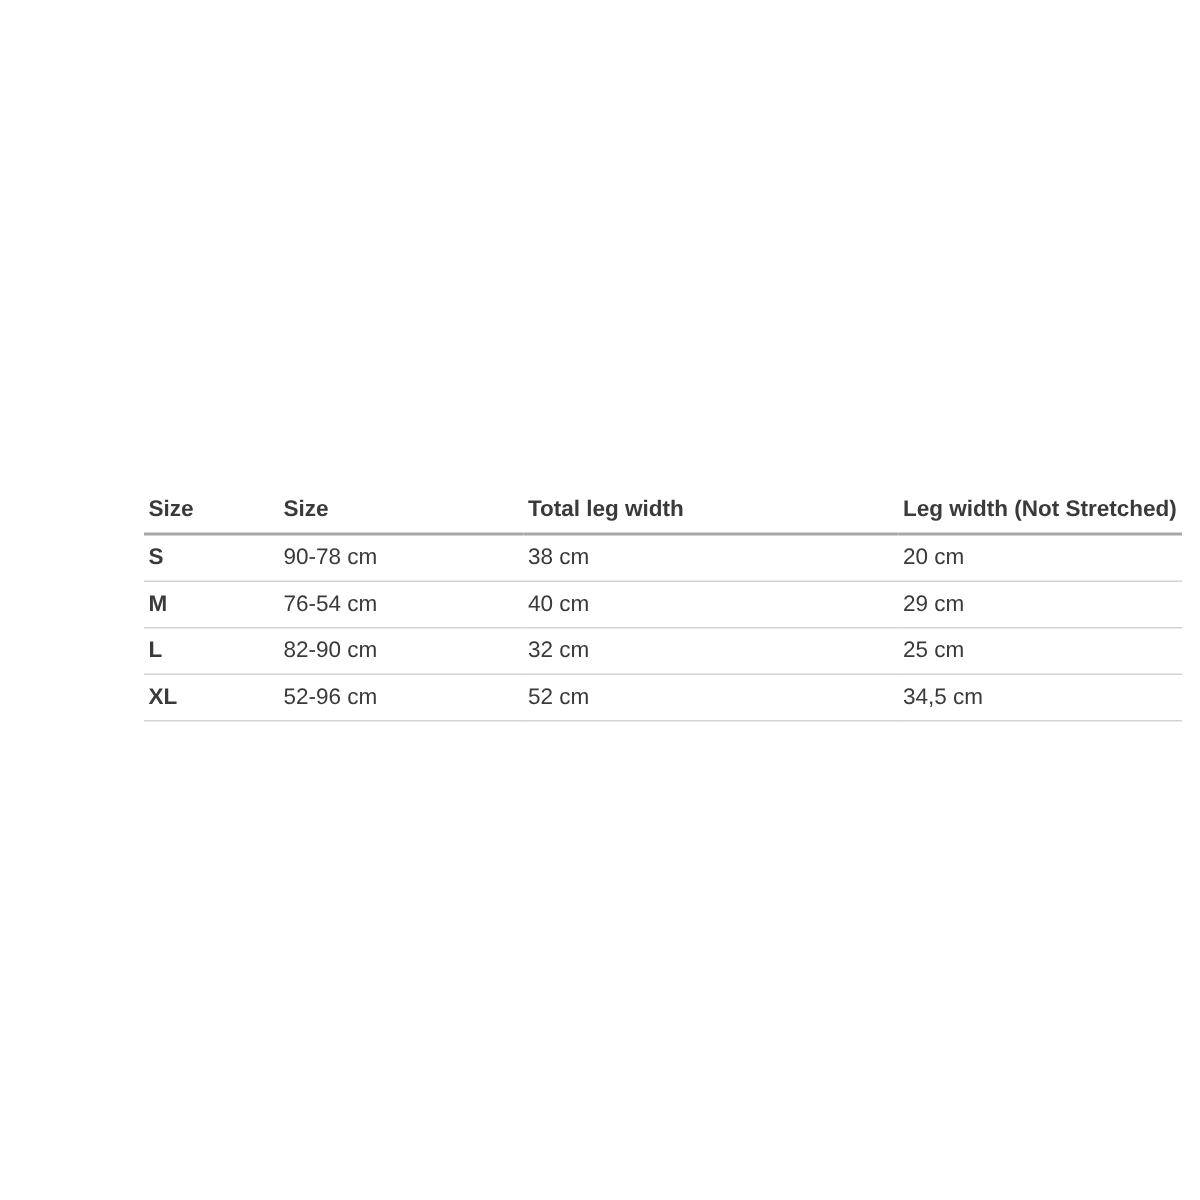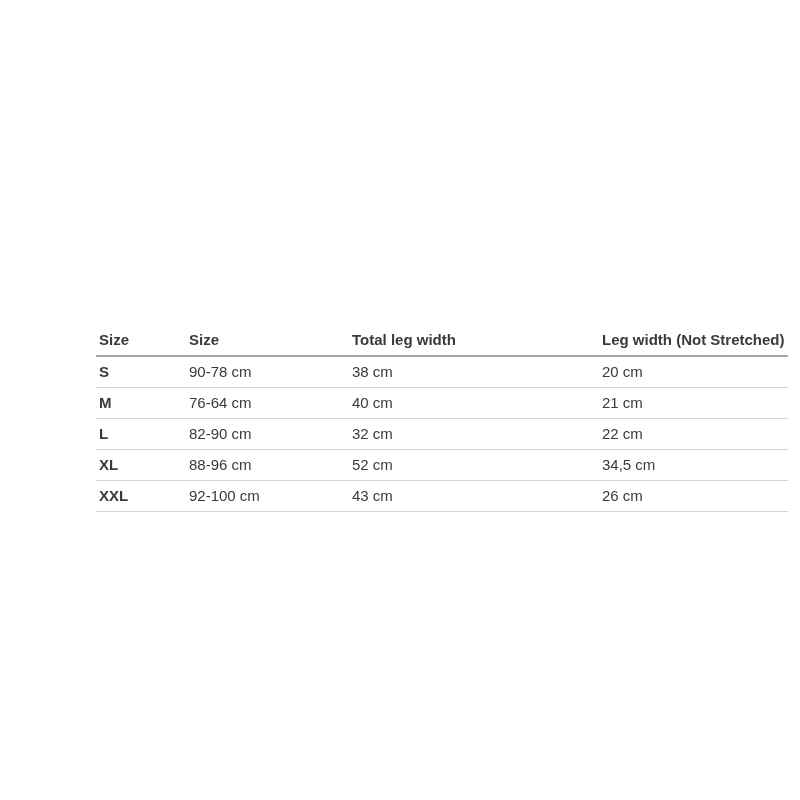--- a/index.html
+++ b/index.html
@@ -74,38 +74,32 @@
       </thead>
       <tbody>
         <tr>
           <td class="size-cell">S</td>
           <td>90-78 cm</td>
           <td>38 cm</td>
           <td>20 cm</td>
         </tr>
         <tr>
           <td class="size-cell">M</td>
-          <td>76-64 cm</td>
+          <td>76-54 cm</td>
           <td>40 cm</td>
-          <td>21 cm</td>
+          <td>29 cm</td>
         </tr>
         <tr>
           <td class="size-cell">L</td>
           <td>82-90 cm</td>
           <td>32 cm</td>
-          <td>22 cm</td>
+          <td>25 cm</td>
         </tr>
         <tr>
           <td class="size-cell">XL</td>
-          <td>88-96 cm</td>
+          <td>52-96 cm</td>
           <td>52 cm</td>
           <td>34,5 cm</td>
-        </tr>
-        <tr>
-          <td class="size-cell">XXL</td>
-          <td>92-100 cm</td>
-          <td>43 cm</td>
-          <td>26 cm</td>
         </tr>
       </tbody>
     </table>
   </div>
 </div>
 
 </body></html>

